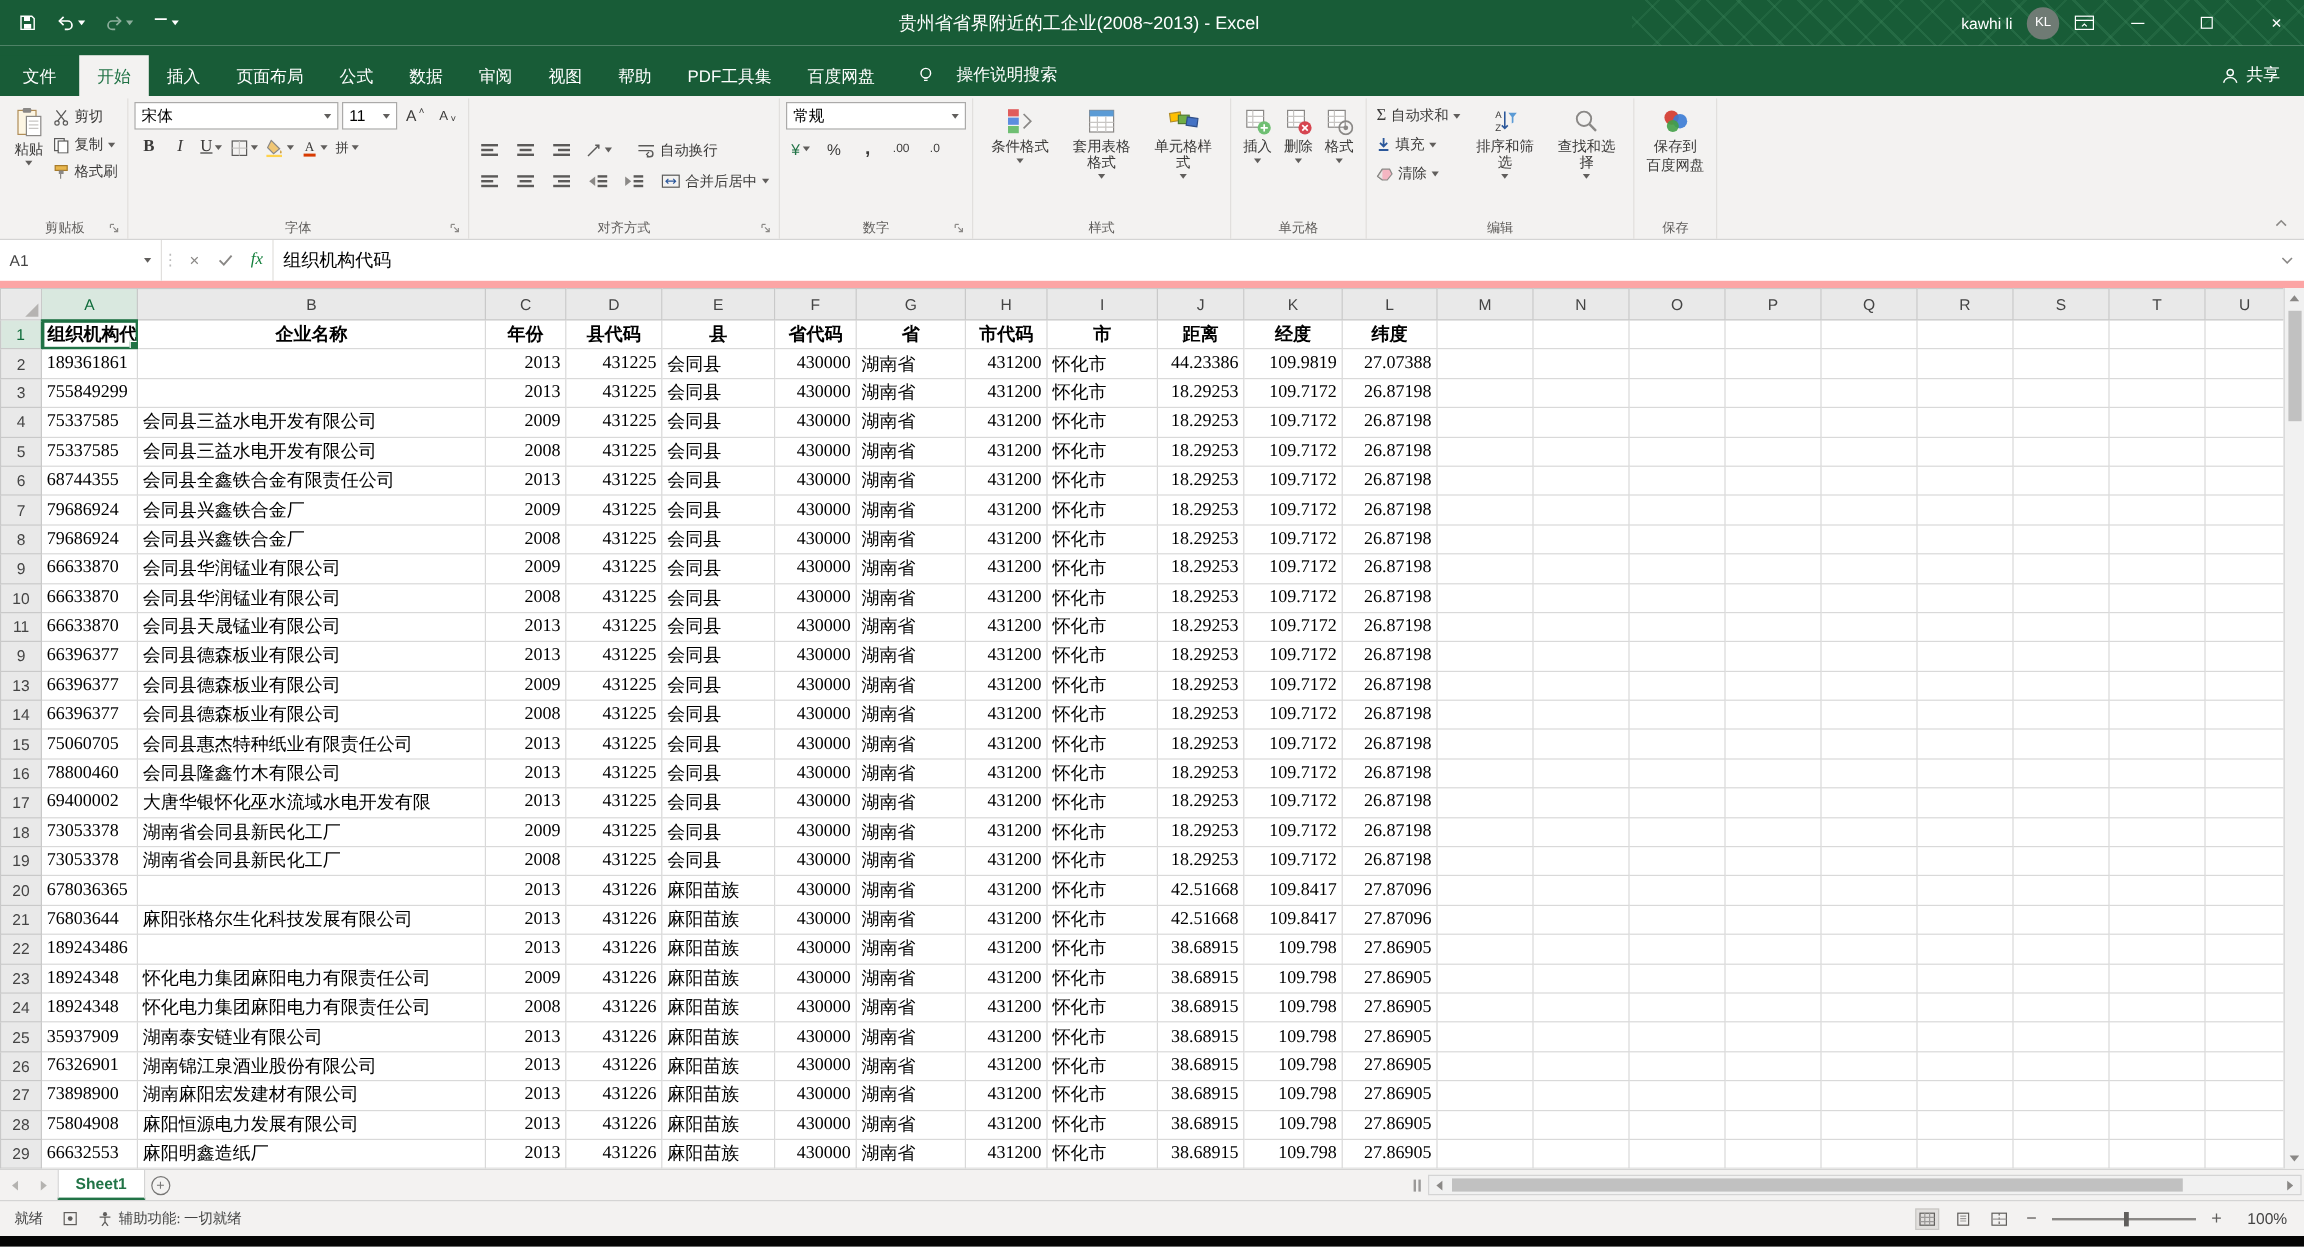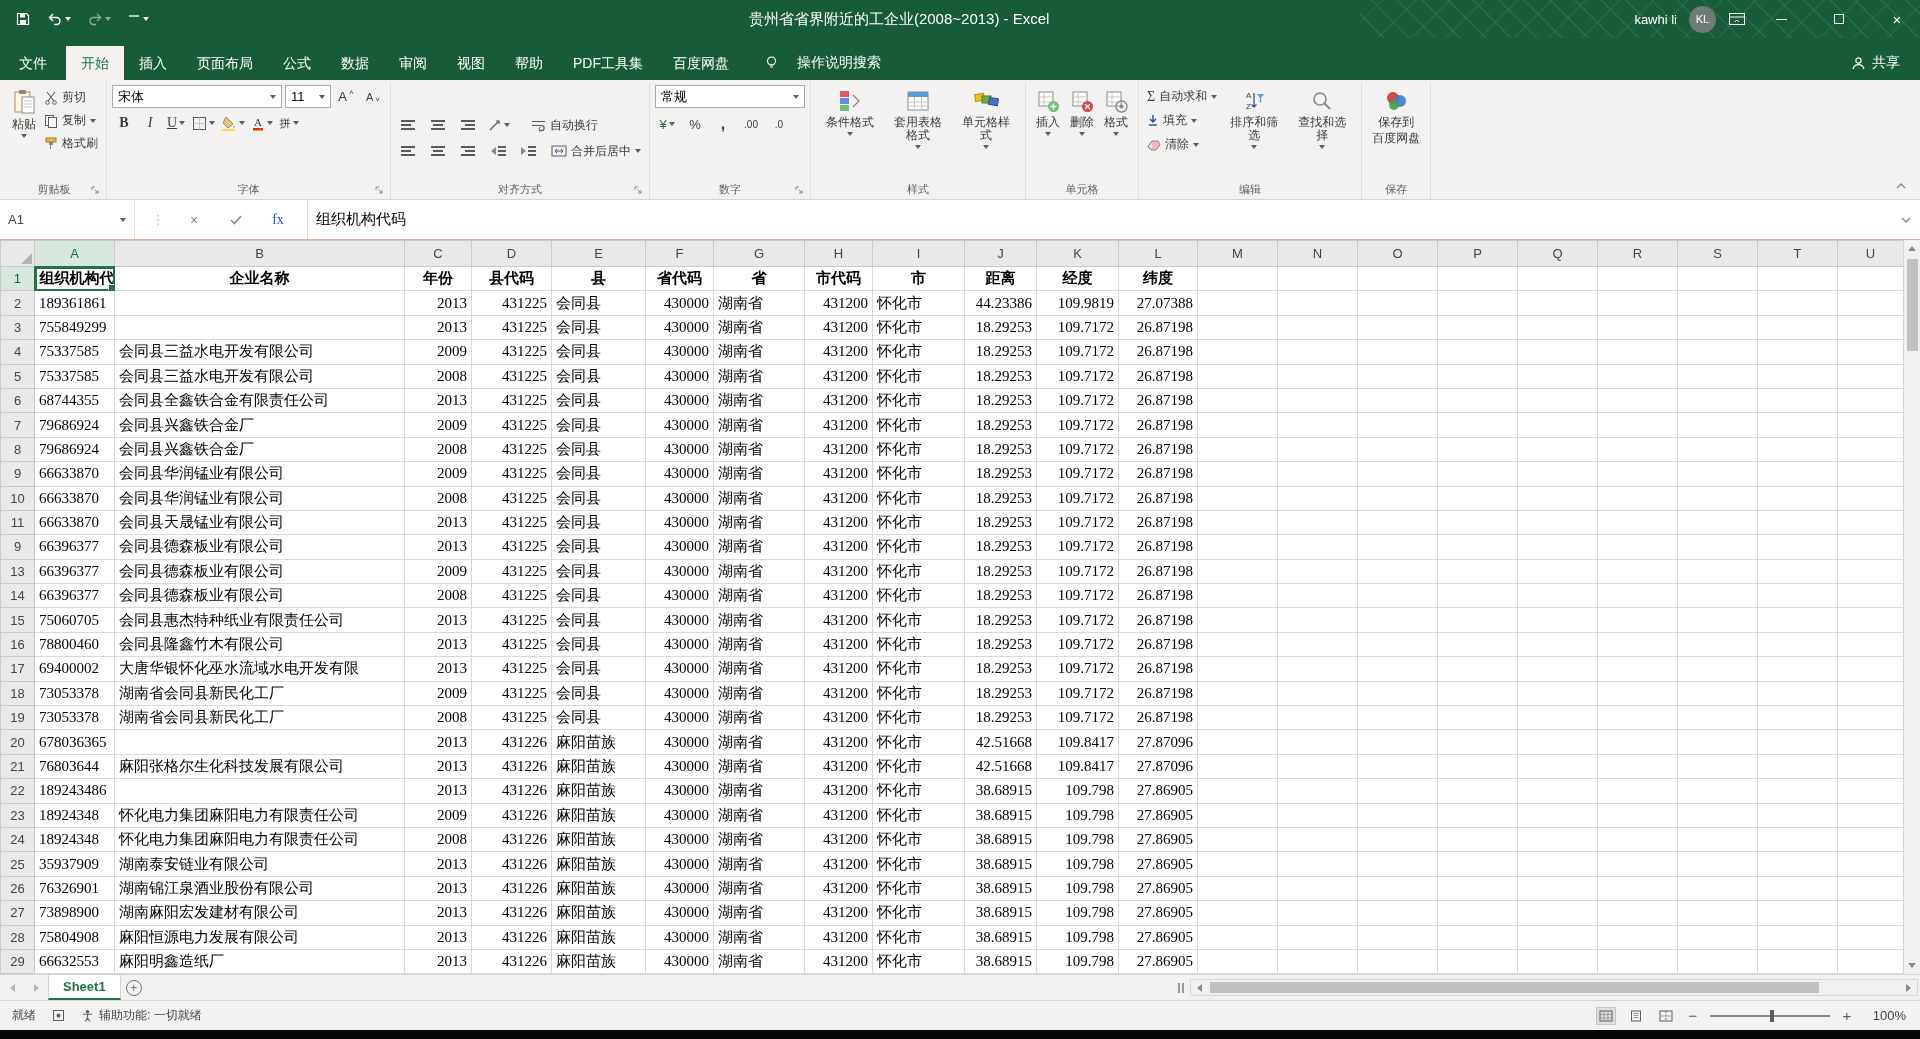--- a/index.html
+++ b/index.html
@@ -48,26 +48,26 @@
   .combo { height:23px; background:#fff; border:1px solid #abaaa9; display:flex; align-items:center; padding:0 5px; font-size:13px; color:#000; gap:6px; }
   .caret { width:0; height:0; border-left:3px solid transparent; border-right:3px solid transparent; border-top:4px solid #605e5c; display:inline-block; }
   .caret.w { border-top-color:#fff; }
   .ib { min-width:24px; height:22px; display:flex; align-items:center; justify-content:center; gap:2px; padding:0 2px; }
   .bars { display:inline-flex; flex-direction:column; gap:2px; width:14px; }
   .bars i { height:2px; background:#5b5a59; display:block; }
   .b70 { width:70%; } .b100 { width:100%; } .bC { align-self:center; } .bR { align-self:flex-end; }
   .collapse-ribbon { position:absolute; right:8px; bottom:5px; width:22px; height:16px; display:flex; align-items:center; justify-content:center; }
 
   
-  .fbar { height:40px; background:#fff; border-bottom:1px solid #fca5a5; display:flex; align-items:stretch; flex:0 0 auto;gap:16px; }
+  .fbar { height:40px; background:#fff; border-bottom:6px solid #fca5a5; display:flex; align-items:stretch; flex:0 0 auto; }
   .namebox { width:135px; border-right:1px solid #e1dfdd; display:flex; align-items:center; padding:0 8px; font-size:13px; color:#444; }
   .namebox .caret { margin-left:auto; }
   .fx-dots { width:14px; display:flex; align-items:center; justify-content:center; color:#bbb; }
   .fxbtn { width:26px; display:flex; align-items:center; justify-content:center; color:#8a8886; font-size:14px; }
-  .fxlbl { font-family:"Liberation Serif",serif; color:#1d4ed8; }
+  .fxlbl { font-style:italic; font-family:"Liberation Serif",serif; color:#15803d; }
   .finput { flex:1; display:flex; align-items:center; padding:0 8px; border-left:1px solid #e1dfdd;
     font-family:"Liberation Serif","DejaVu Serif",serif; font-size:15px; color:#000; }
   .fexpand { width:28px; display:flex; align-items:center; justify-content:center; }
 
   
   .gridarea { flex:1; display:flex; overflow:hidden; background:#fff; }
   .gridwrap { flex:1; overflow:hidden; }
   table#sheet { border-collapse:collapse; table-layout:fixed; width:1903px; }
   #sheet th { background:#e9e9e9; border:1px solid #c9c9c9; font-weight:normal; font-size:13px; color:#444; text-align:center; }
   #sheet th.ch { height:26px; }
@@ -102,21 +102,21 @@
   .grip { margin-left:auto; display:flex; gap:2px; padding:0 6px; }
   .grip i { width:2px; height:10px; background:#9b9998; display:block; }
   .hsb { width:728px; height:17px; background:#f1f1f1; border:1px solid #d4d4d4; display:flex; align-items:center; margin-right:2px; }
   .hsb .harr { width:17px; height:100%; display:flex; align-items:center; justify-content:center; }
   .htrack { flex:1; height:100%; position:relative; }
   .hthumb { position:absolute; left:2px; top:2px; height:11px; width:88%; background:#c1c1c1; }
 
   
   .sbar { height:30px; background:#f3f2f1; border-top:1px solid #d4d4d4; display:flex; align-items:center; font-size:12px; color:#444; flex:0 0 auto; }
   .sb-left { display:flex; align-items:center; gap:16px; padding-left:12px; }
-  .accitem { display:flex; align-items:center; gap:5px; }
+  .accitem { display:flex; align-items:center; gap:5px;font-family:Liberation Serif, serif; }
   .sb-right { margin-left:auto; display:flex; align-items:center; gap:10px; padding-right:14px; }
   .viewico { width:20px; height:18px; display:flex; align-items:center; justify-content:center; }
   .viewico.sel { background:#e1dfdd; border:1px solid #c8c6c4; }
   .zoomtrack { width:120px; height:2px; background:#8a8886; position:relative; }
   .zoomthumb { position:absolute; left:50%; top:-5px; width:4px; height:12px; background:#605e5c; }
   .zoomsign { font-size:15px; color:#605e5c; width:14px; text-align:center; }
   .zoomval { width:42px; text-align:right; font-size:13px; }
   .black { height:9px; background:#050505; flex:0 0 auto; }
 
   svg { display:block; }

